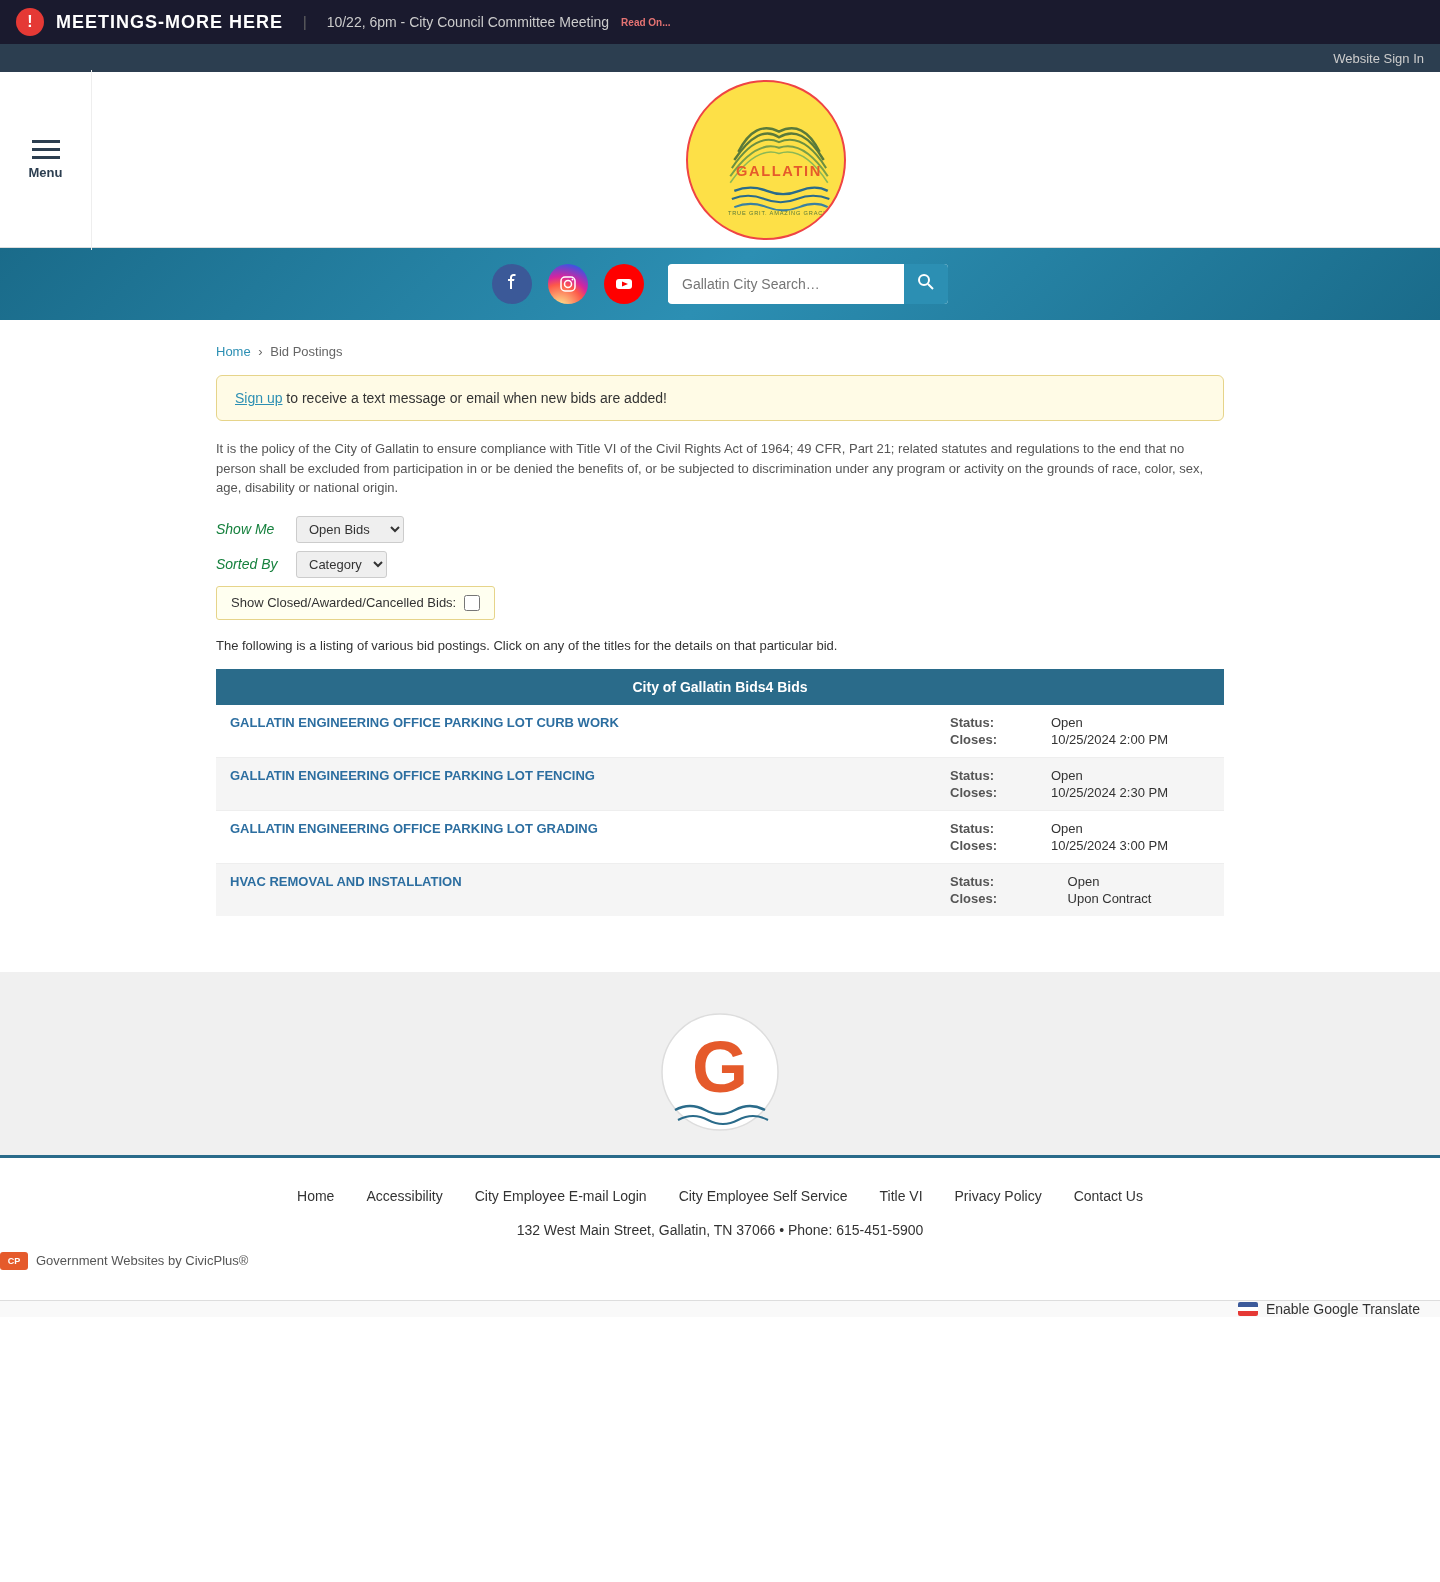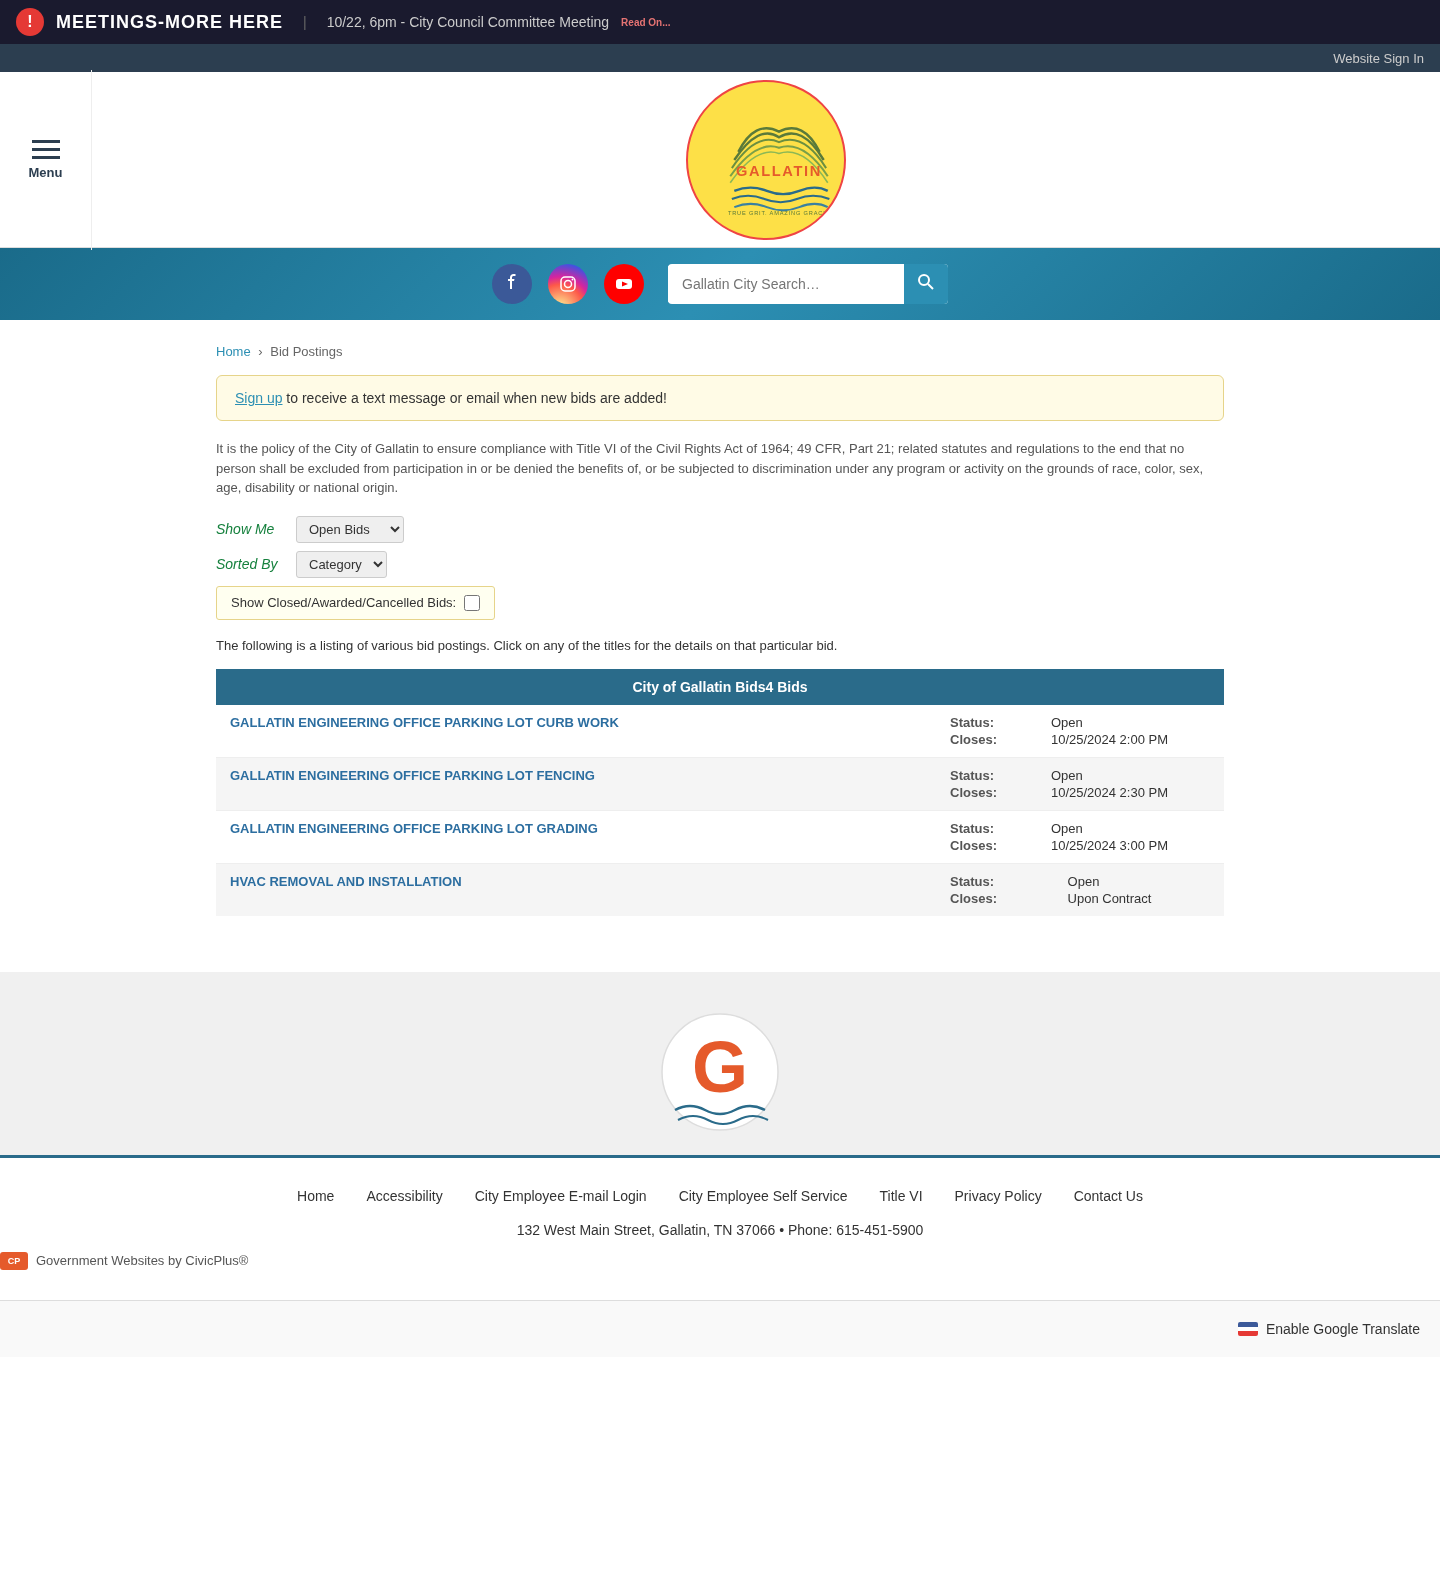--- a/index.html
+++ b/index.html
@@ -223,21 +223,21 @@
       border-radius: 3px;
       display: flex; align-items: center; justify-content: center;
       color: #fff; font-size: 9px; font-weight: bold;
     }
 
     
     .translate-bar {
       background: #f9f9f9;
       border-top: 1px solid #ddd;
       text-align: right;
-      padding: 20px 20px;
+      padding: 0 20px;
       display: flex; align-items: center; justify-content: flex-end; gap: 8px;
     }
     .translate-flag {
       width: 20px; height: 14px;
       background: linear-gradient(to bottom, #3c5a9a 0%, #3c5a9a 33%, #fff 33%, #fff 66%, #e53935 66%);
       border-radius: 2px;
     }
     .translate-label { font-size: 14px; color: #333; }
 
     

